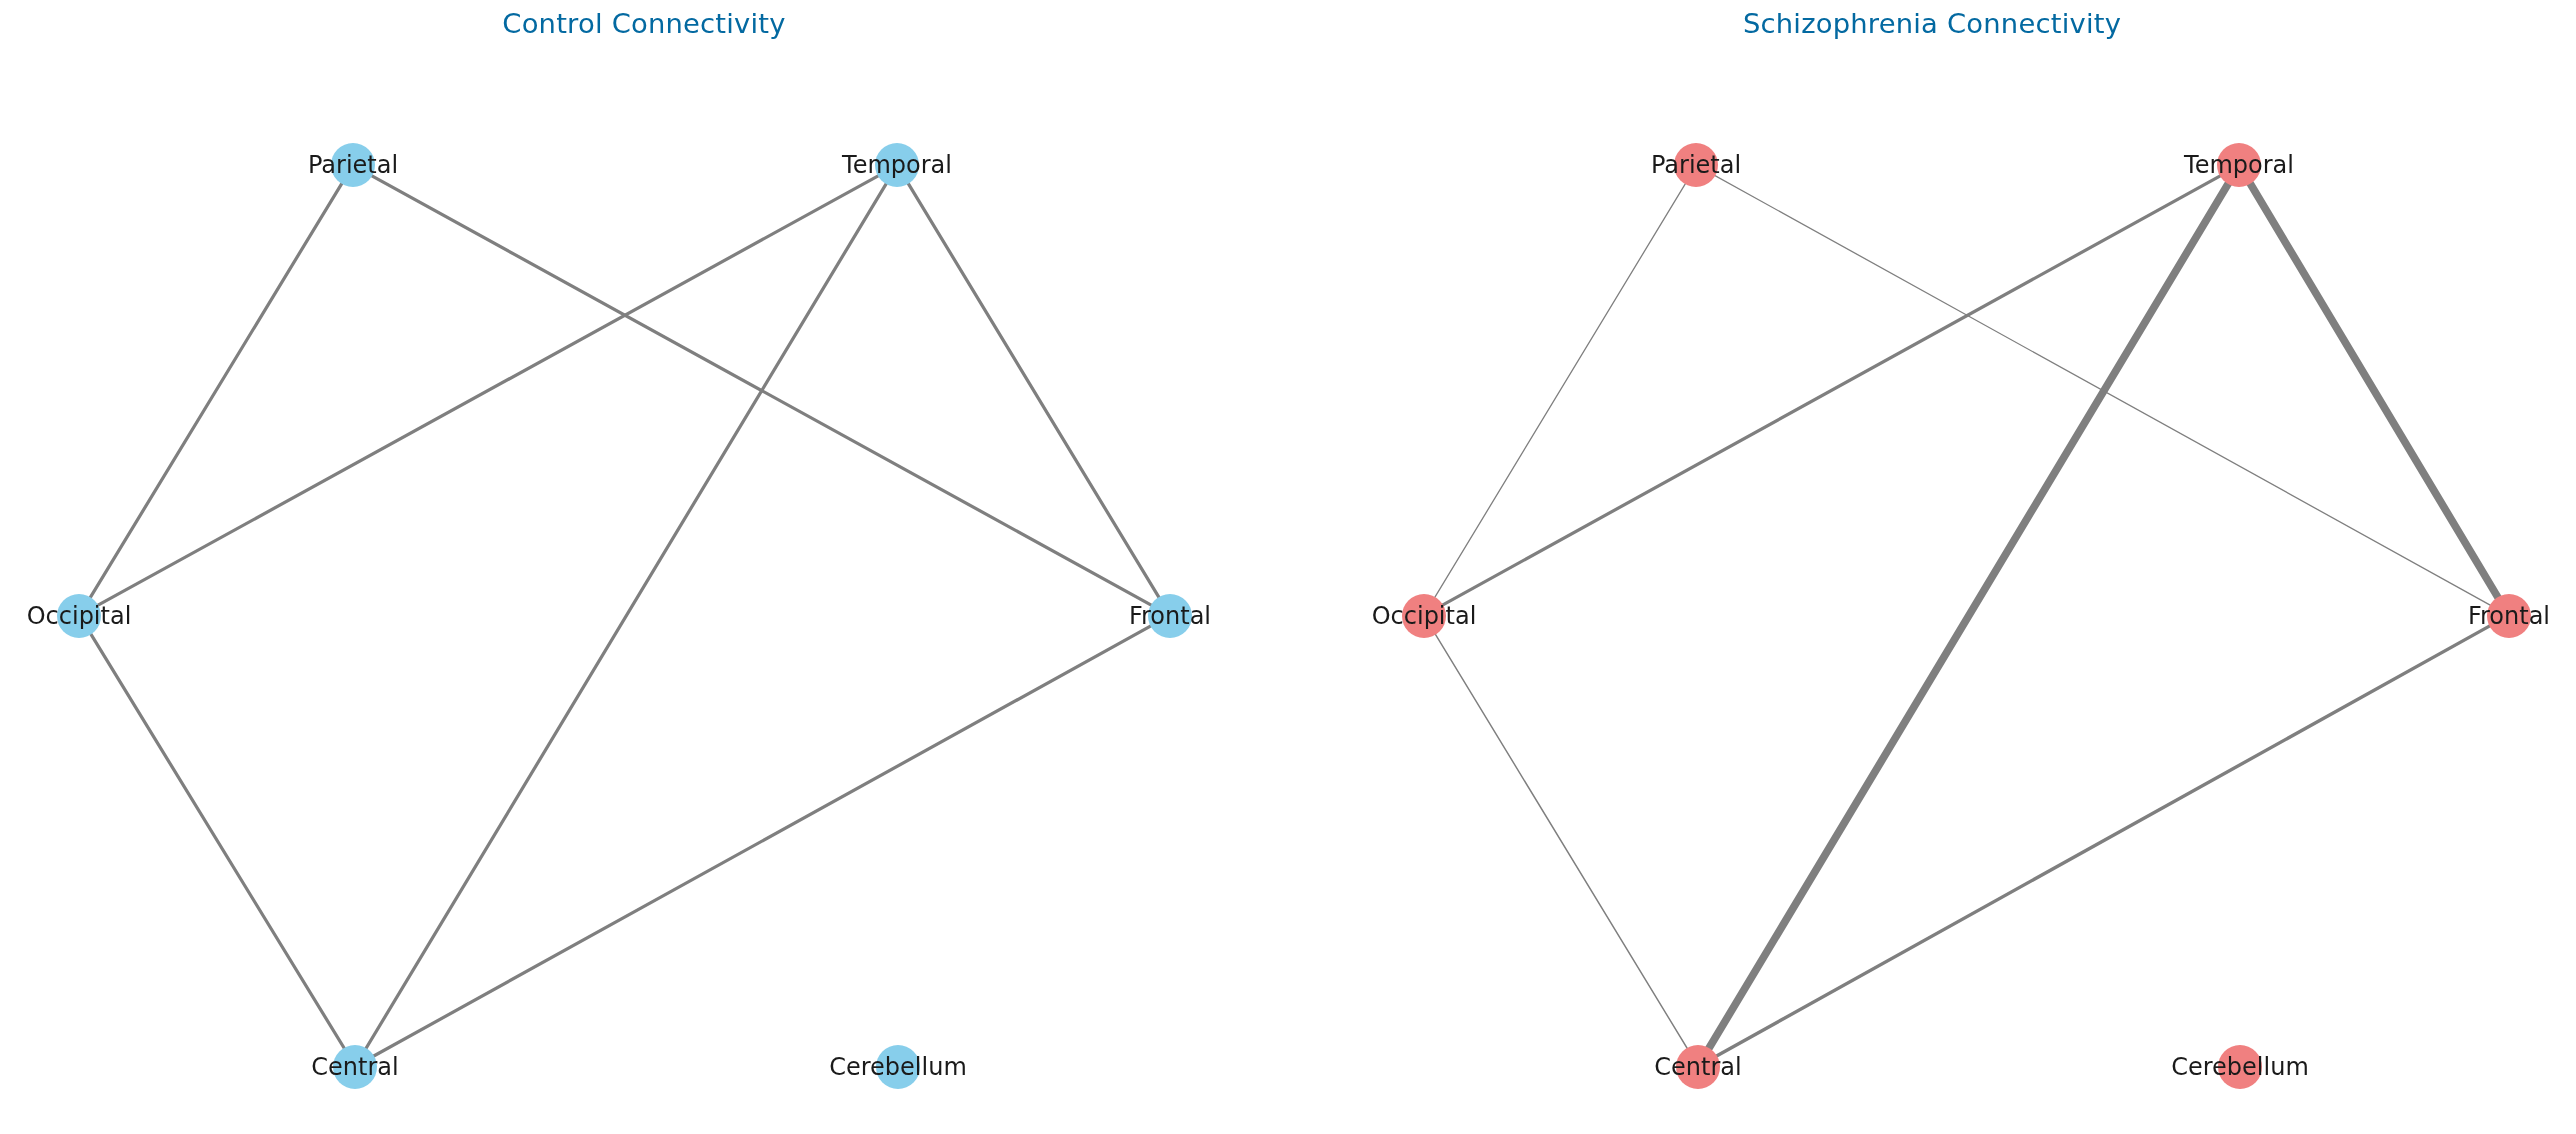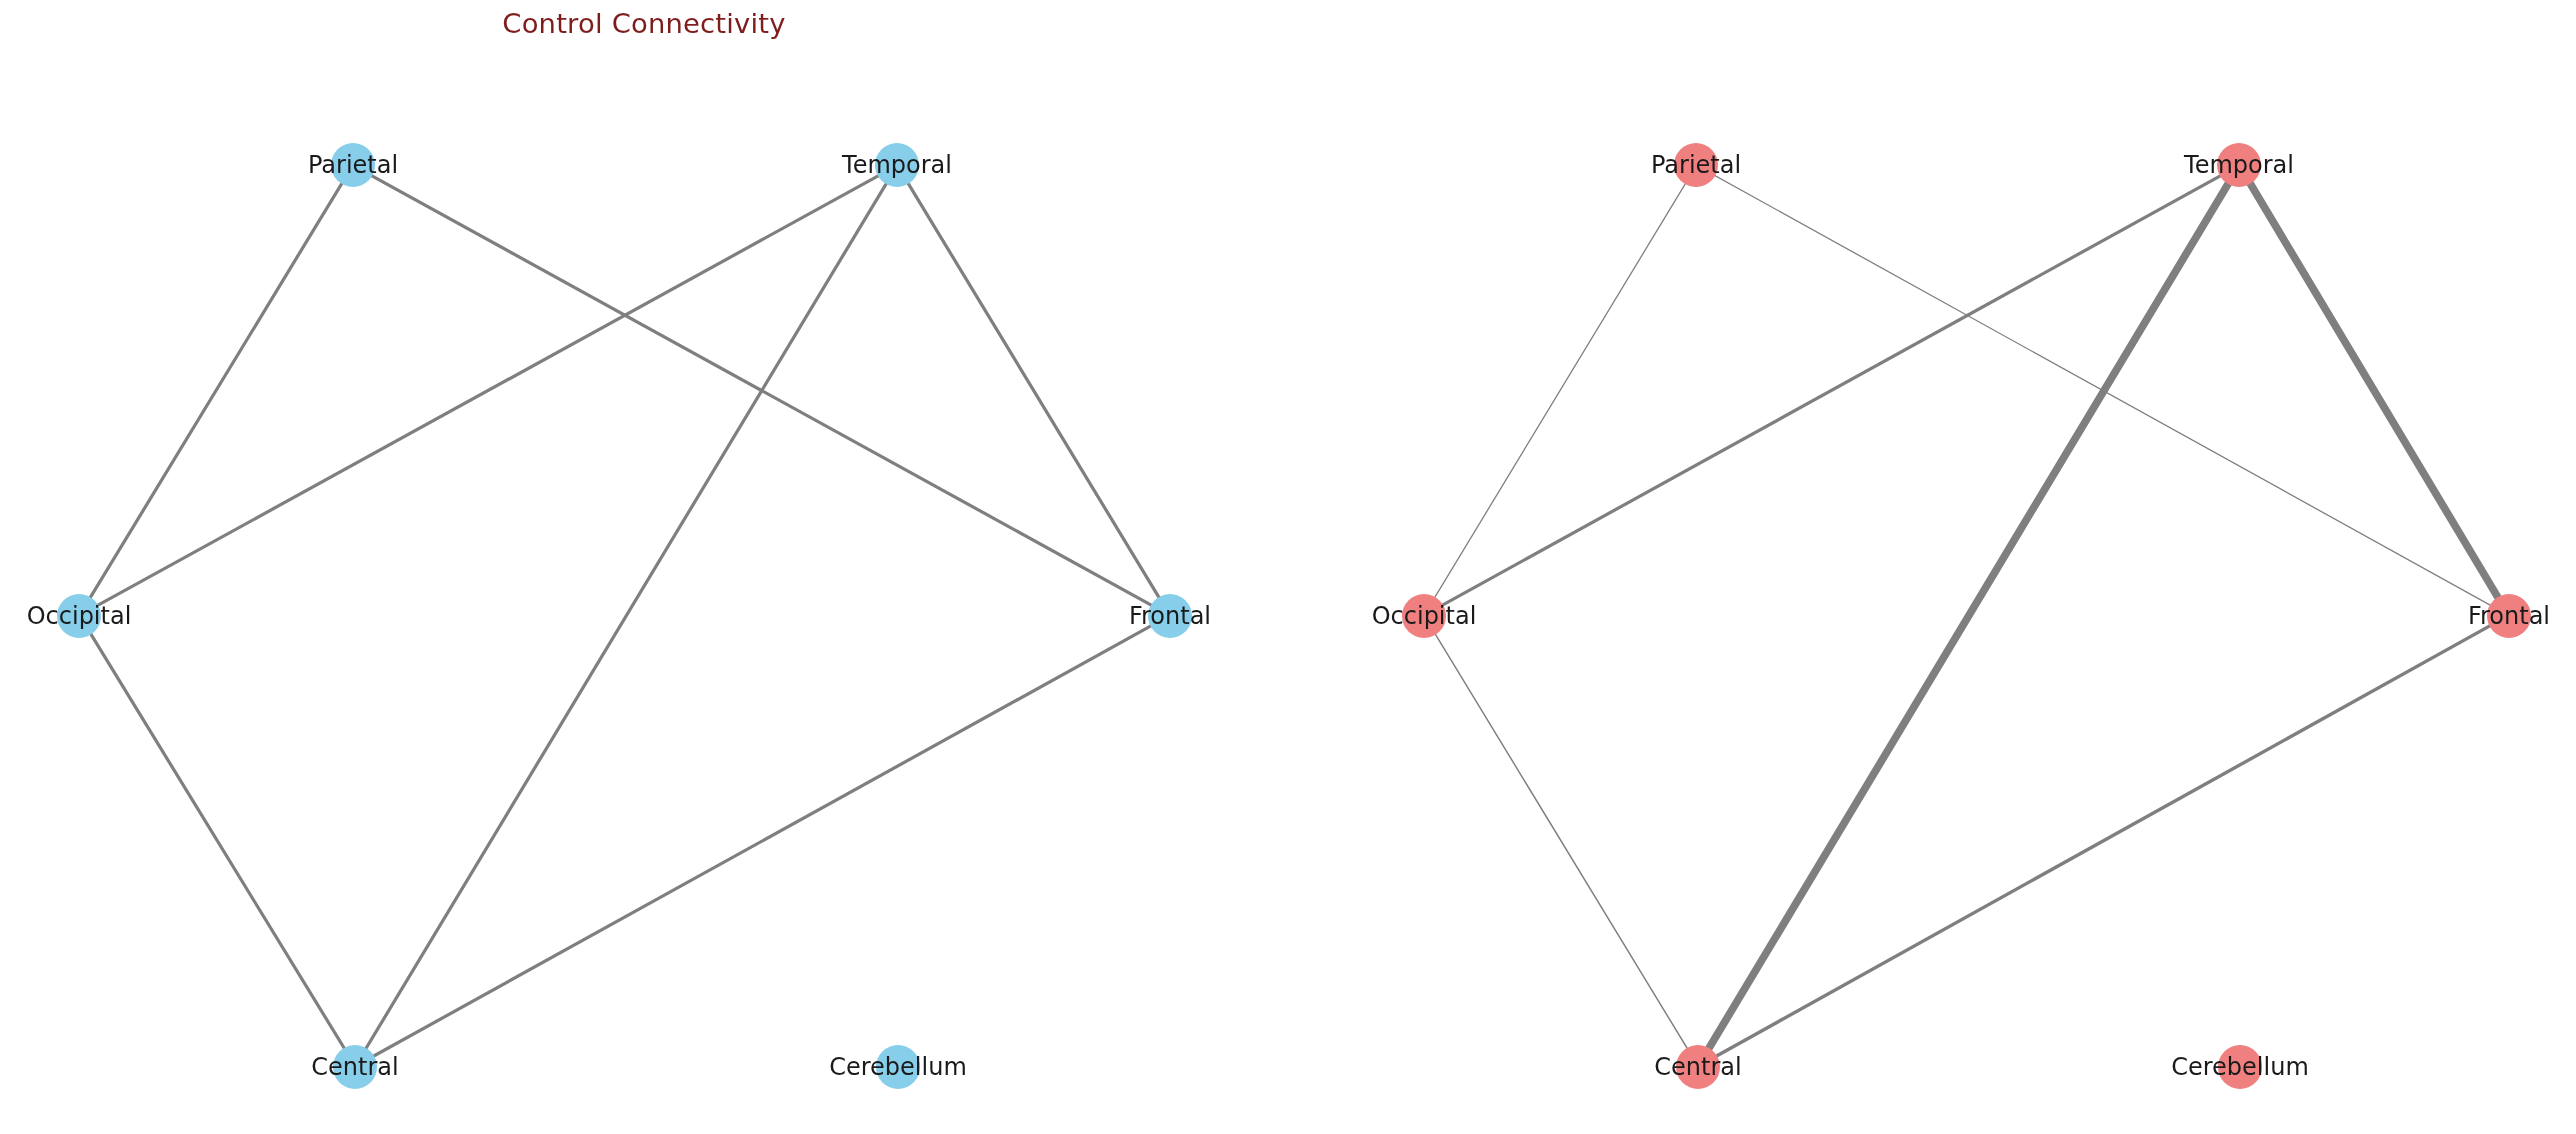--- a/index.html
+++ b/index.html
@@ -31,21 +31,21 @@
   .panel-right { left: 1288px; }
 
   .panel-title {
     position: absolute;
     top: 8px;
     left: 0;
     width: 100%;
     text-align: center;
     font-size: 27.4px;
     font-weight: 400;
-    color: #7f1d1d;
+    color: #0369a1;
     font-family: "DejaVu Sans", sans-serif;
     letter-spacing: 0.2px;
     white-space: nowrap;
   }
 
   .graph-svg {
     position: absolute;
     top: 0;
     left: 0;
     width: 1288px;
@@ -103,20 +103,21 @@
         <div class="node" style="left: 1170px; top: 616px; width: 44px; height: 44px; background: rgb(135, 206, 235);"></div>
         <div class="node-label" style="left: 1170px; top: 616px; color: rgb(26, 26, 26);">Frontal</div>
         <div class="node" style="left: 355px; top: 1067px; width: 44px; height: 44px; background: rgb(135, 206, 235);"></div>
         <div class="node-label" style="left: 355px; top: 1067px; color: rgb(26, 26, 26);">Central</div>
         <div class="node" style="left: 898px; top: 1067px; width: 44px; height: 44px; background: rgb(135, 206, 235);"></div>
         <div class="node-label" style="left: 898px; top: 1067px; color: rgb(26, 26, 26);">Cerebellum</div>
       </div>
   </div>
 
   <div class="panel panel-right">
+    <div class="panel-title">Schizophrenia Connectivity</div>
     <svg class="graph-svg" viewBox="0 0 1596 1406">
         <line x1="506" y1="205" x2="168" y2="763" stroke="#7f7f7f" stroke-width="1.6" stroke-linecap="round"></line>
         <line x1="506" y1="205" x2="1513" y2="763" stroke="#7f7f7f" stroke-width="1.6" stroke-linecap="round"></line>
         <line x1="1179" y1="205" x2="168" y2="763" stroke="#7f7f7f" stroke-width="4" stroke-linecap="round"></line>
         <line x1="1179" y1="205" x2="508" y2="1322" stroke="#7f7f7f" stroke-width="9.5" stroke-linecap="round"></line>
         <line x1="1179" y1="205" x2="1513" y2="763" stroke="#7f7f7f" stroke-width="9.5" stroke-linecap="round"></line>
         <line x1="168" y1="763" x2="508" y2="1322" stroke="#7f7f7f" stroke-width="1.8" stroke-linecap="round"></line>
         <line x1="508" y1="1322" x2="1513" y2="763" stroke="#7f7f7f" stroke-width="4.2" stroke-linecap="round"></line>
       </svg>
     <div class="node-layer">

